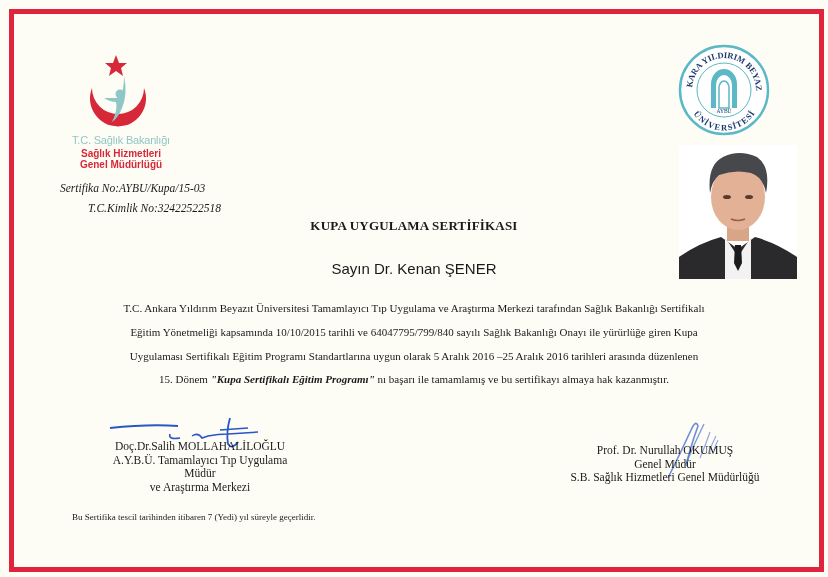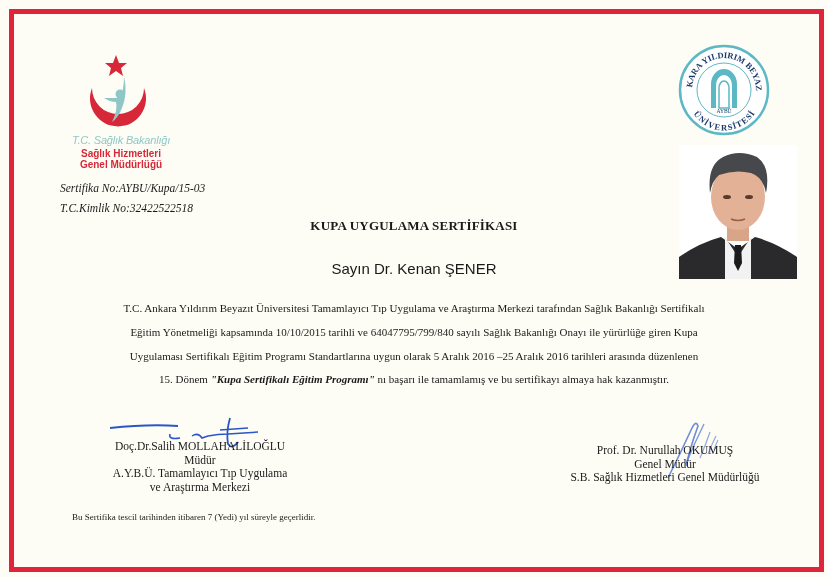--- a/index.html
+++ b/index.html
@@ -9,29 +9,29 @@
     font-family:"Liberation Serif", "DejaVu Serif", serif;
     color:#1a1a1a;
   }
   .frame {
     position:absolute; left:9px; top:9px; width:805px; height:553px;
     border:5px solid #e0243b; box-sizing:content-box;
   }
   .ministry-logo { position:absolute; left:78px; top:50px; width:80px; height:90px; }
   .ministry-name {
     position:absolute; left:66px; top:134px; width:110px; text-align:center;
-    font-family:"Liberation Sans", sans-serif; font-size:11px; color:#8fc7c6; letter-spacing:-0.2px;font-style:italic;
+    font-family:"Liberation Sans", sans-serif; font-size:11px; color:#8fc7c6; letter-spacing:-0.2px;
   }
   .ministry-sub {
     position:absolute; left:66px; top:148px; width:110px; text-align:center;
     font-family:"Liberation Sans", sans-serif; font-size:10px; font-weight:bold; color:#d62838; line-height:11px;
   }
   .meta { position:absolute; left:60px; font-style:italic; font-size:11.5px; }
   .meta.cert { top:182px; }
-  .meta.tc { top:202px; }
+  .meta.tc { top:202px;margin-left:28px; }
   .uni-seal { position:absolute; left:678px; top:44px; width:92px; height:92px; }
   .photo {
     position:absolute; left:679px; top:145px; width:118px; height:134px; background:#fff; overflow:hidden;
   }
   .title {
     position:absolute; left:0; width:828px; top:218px; text-align:center;
     font-weight:bold; font-size:13px; letter-spacing:0.2px;
   }
   .recipient {
     position:absolute; left:0; width:828px; top:260px; text-align:center;
@@ -113,22 +113,22 @@
 
 <svg class="signature-ink" style="left:108px;top:414px;" width="160" height="40" viewBox="0 0 160 40">
   <path d="M2,14 Q40,10 70,12" stroke="#2a56c8" stroke-width="2" fill="none"></path>
   <path d="M62,20 Q60,26 72,24" stroke="#2a56c8" stroke-width="1.5" fill="none"></path>
   <path d="M84,22 Q90,18 94,24 L100,22 Q110,20 120,20 L150,18" stroke="#2a56c8" stroke-width="1.5" fill="none"></path>
   <path d="M122,4 Q118,18 120,30 Q124,36 130,28" stroke="#2a56c8" stroke-width="1.8" fill="none"></path>
   <path d="M112,16 L140,14" stroke="#2a56c8" stroke-width="1.5" fill="none"></path>
 </svg>
 <div class="sig sig-left">
   <div>Doç.Dr.Salih MOLLAHALİLOĞLU</div>
+  <div>A.Y.B.Ü. Tamamlayıcı Tıp Uygulama</div>
   <div>Müdür</div>
-  <div>A.Y.B.Ü. Tamamlayıcı Tıp Uygulama</div>
   <div>ve Araştırma Merkezi</div>
 </div>
 
 <svg class="signature-ink" style="left:660px;top:414px;" width="80" height="70" viewBox="0 0 80 70">
   <path d="M8,64 Q20,40 32,14 Q36,6 38,12 Q30,34 26,52" stroke="#4a6fd0" stroke-width="1.6" fill="none" opacity="0.8"></path>
   <path d="M26,50 Q34,30 44,10" stroke="#4a6fd0" stroke-width="1.4" fill="none" opacity="0.7"></path>
   <path d="M40,44 Q46,30 50,18 M48,40 Q52,30 56,22 M54,36 Q56,30 58,26" stroke="#4a6fd0" stroke-width="1.2" fill="none" opacity="0.6"></path>
 </svg>
 <div class="sig sig-right">
   <div>Prof. Dr. Nurullah OKUMUŞ</div>

